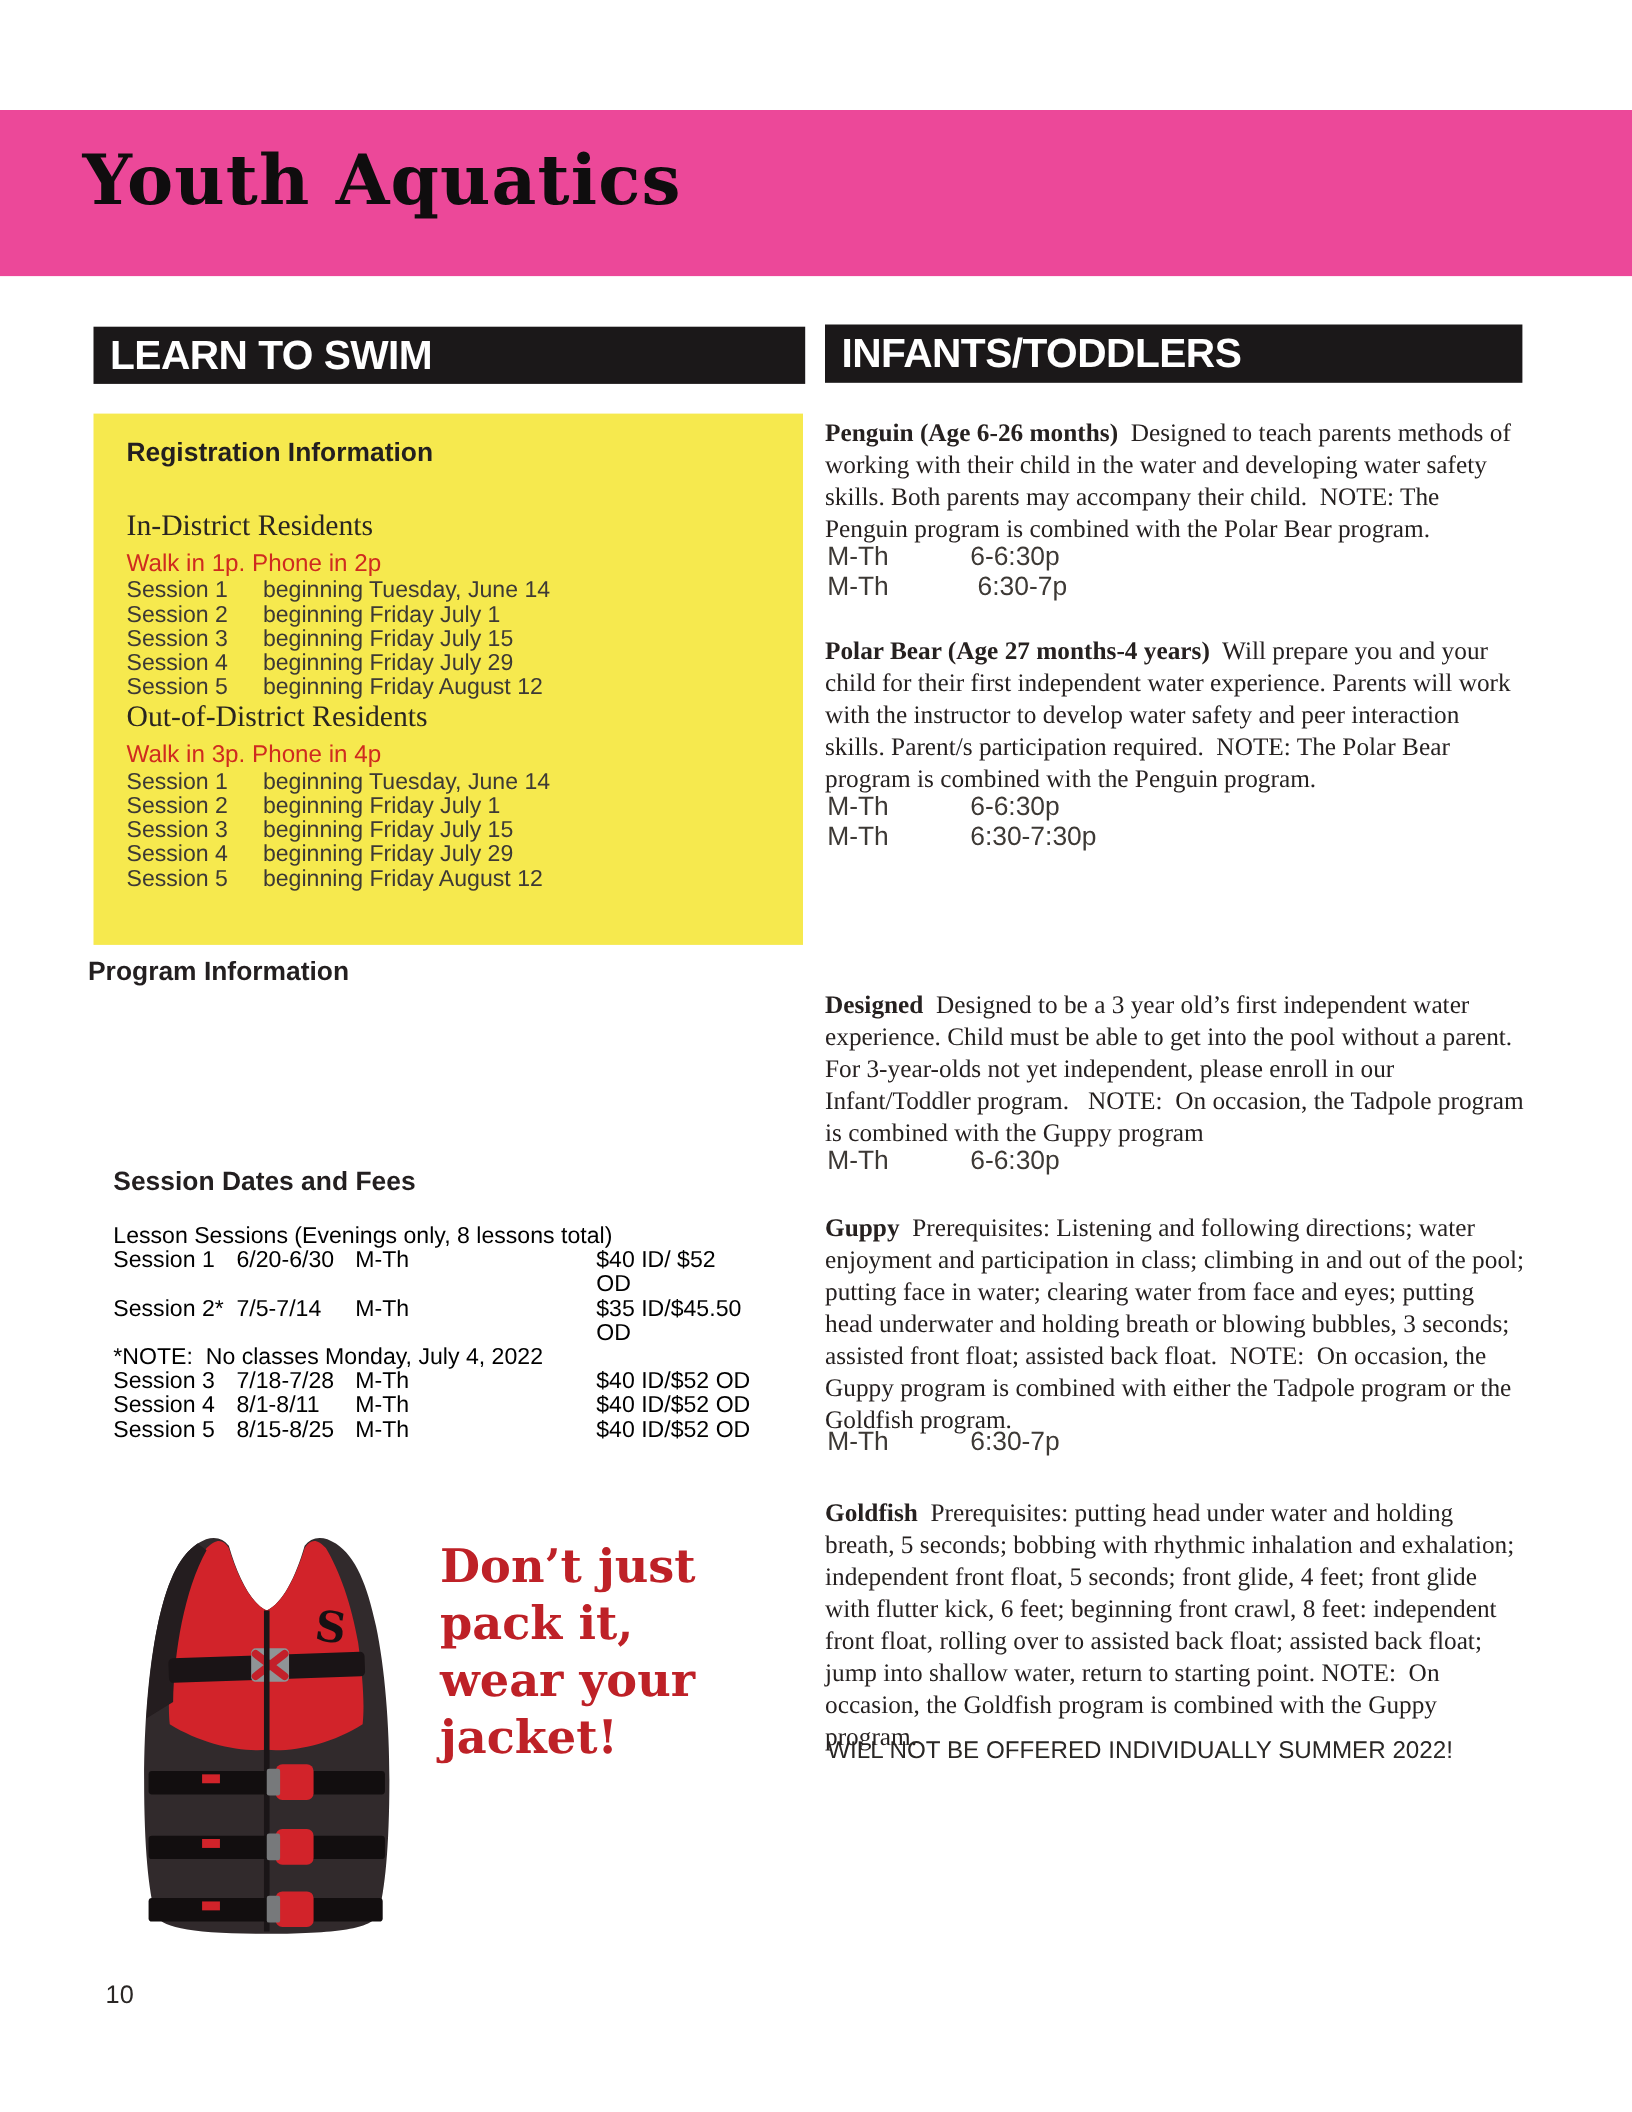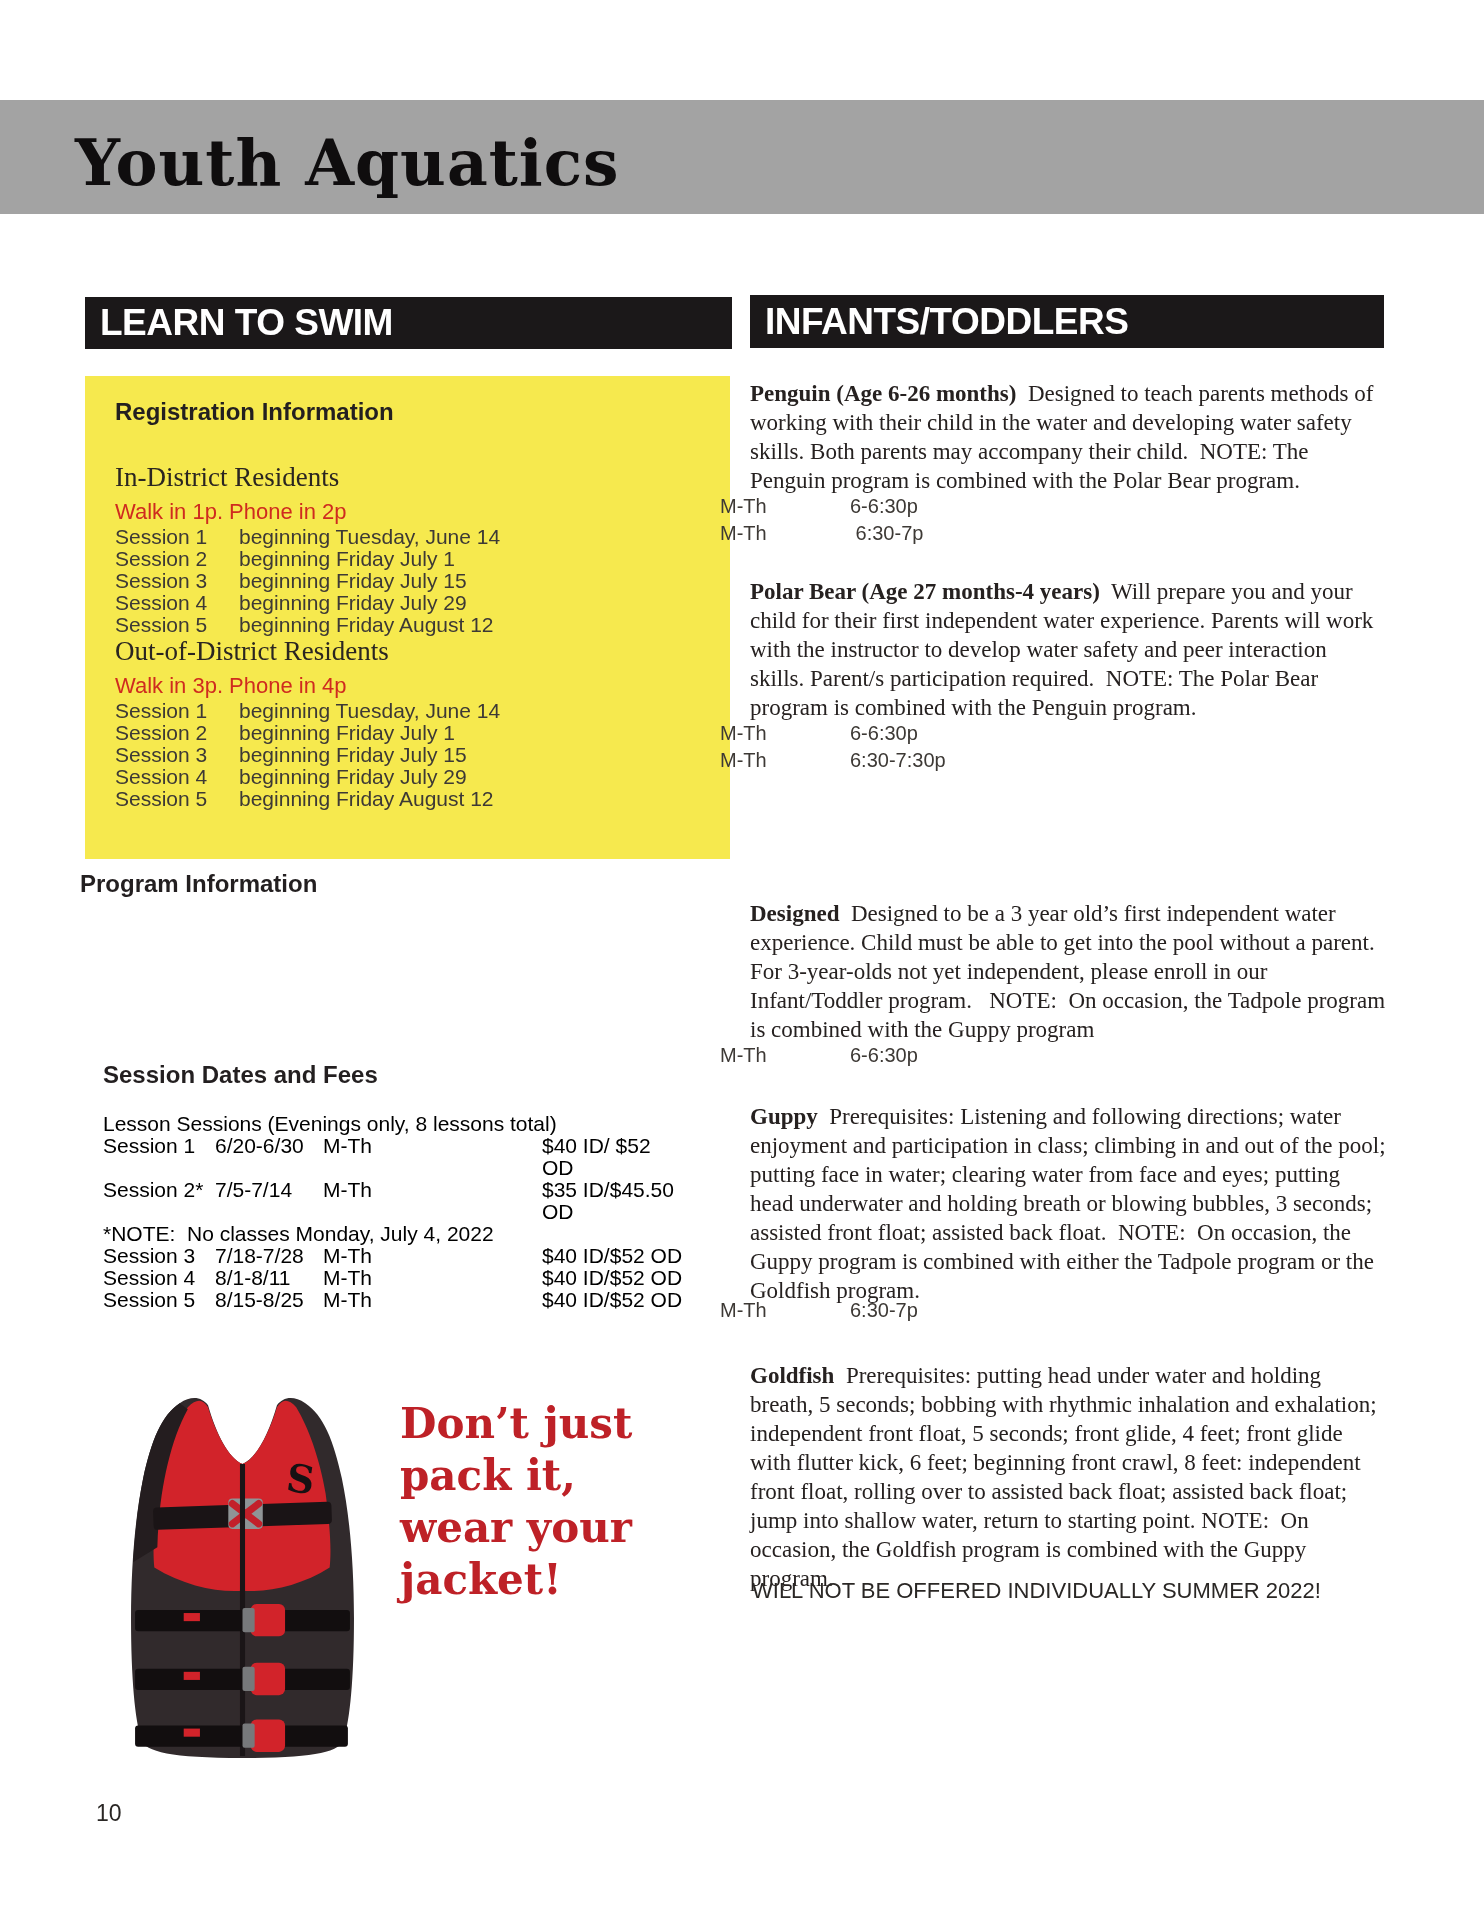--- a/index.html
+++ b/index.html
@@ -1,20 +1,20 @@
 <!DOCTYPE html>
 <html><head>
 <meta charset="utf-8">
 <style>
   html,body{margin:0;padding:0;background:#ffffff;}
   .page{position:relative;width:1484px;height:1920px;background:#ffffff;overflow:hidden;
         font-family:"Liberation Sans",sans-serif;color:#231f20;}
 
   
-  .band{position:absolute;left:0;top:100px;width:1484px;height:114px;background:#a3a3a3;}
+  .band{position:absolute;left:0;top:100px;width:1484px;height:151px;background:#ec4899;}
   .band h1{margin:0;padding-left:75px;line-height:126px;font-family:"DejaVu Serif",serif;
            font-weight:bold;font-size:63px;letter-spacing:1px;color:#0f0d0e;}
 
   
   .banner{position:absolute;background:#1b1819;color:#ffffff;font-weight:bold;font-size:37px;
           letter-spacing:-0.5px;padding-left:15px;box-sizing:border-box;}
   .banner.lts{left:85px;top:297px;width:647px;height:52px;line-height:52px;}
   .banner.inf{left:750px;top:295px;width:634px;height:53px;line-height:53px;}
   .banner.yo {left:750px;top:813px;width:634px;height:54px;line-height:54px;}
 
@@ -43,21 +43,21 @@
   .jacket{position:absolute;left:90px;top:1385px;width:305px;height:375px;}
   .callout{position:absolute;left:400px;top:1398px;font-family:"DejaVu Serif",serif;font-weight:bold;
            font-size:42px;line-height:52px;color:#be2127;}
 
   .pagenum{position:absolute;left:96px;top:1800px;font-size:23px;color:#2a2725;}
 
   
   .prog{position:absolute;left:750px;width:636px;font-family:"Liberation Serif",serif;
         font-size:23px;line-height:29px;color:#262120;white-space:pre-wrap;margin:0;}
   .prog .lead{font-weight:bold;}
-  .sched{position:absolute;left:720px;font-size:20px;line-height:27px;color:#3d3935;}
+  .sched{position:absolute;left:752px;font-size:24px;line-height:27px;color:#3d3935;}
   .sched .days{display:inline-block;width:130px;}
   .sched .time{white-space:pre;}
   .footnote{position:absolute;left:752px;top:1578px;font-size:22px;color:#2a2725;}
 </style>
 </head>
 <body>
 
 <div class="page">
 
   <div class="band">

